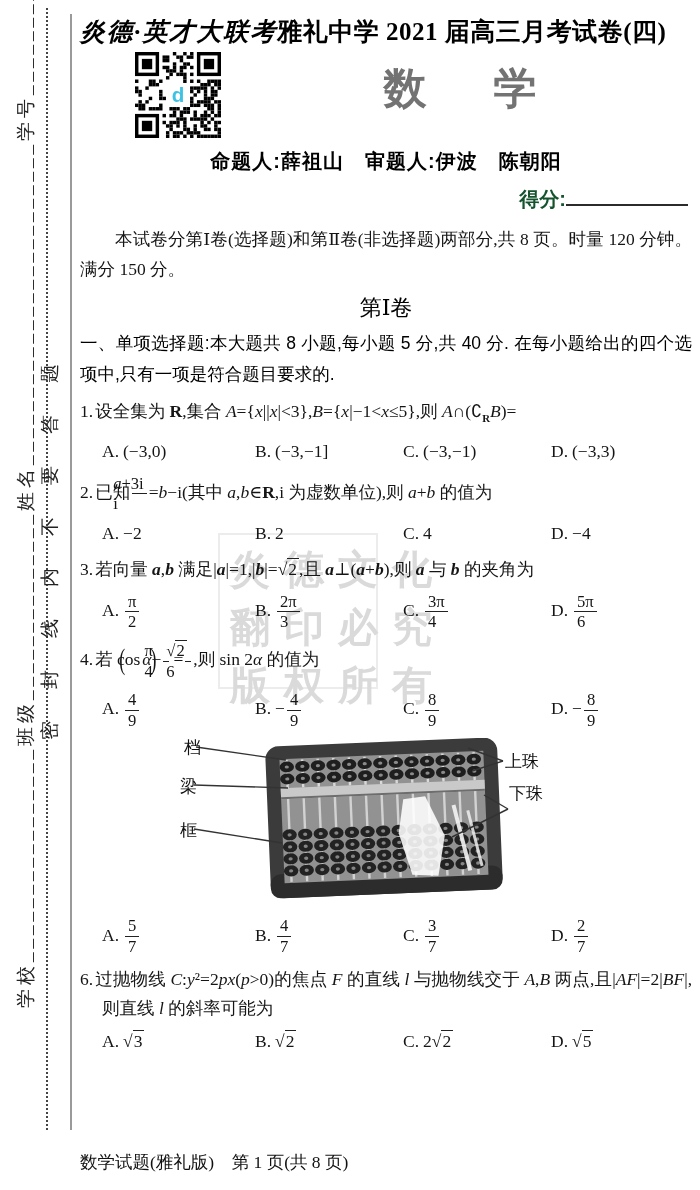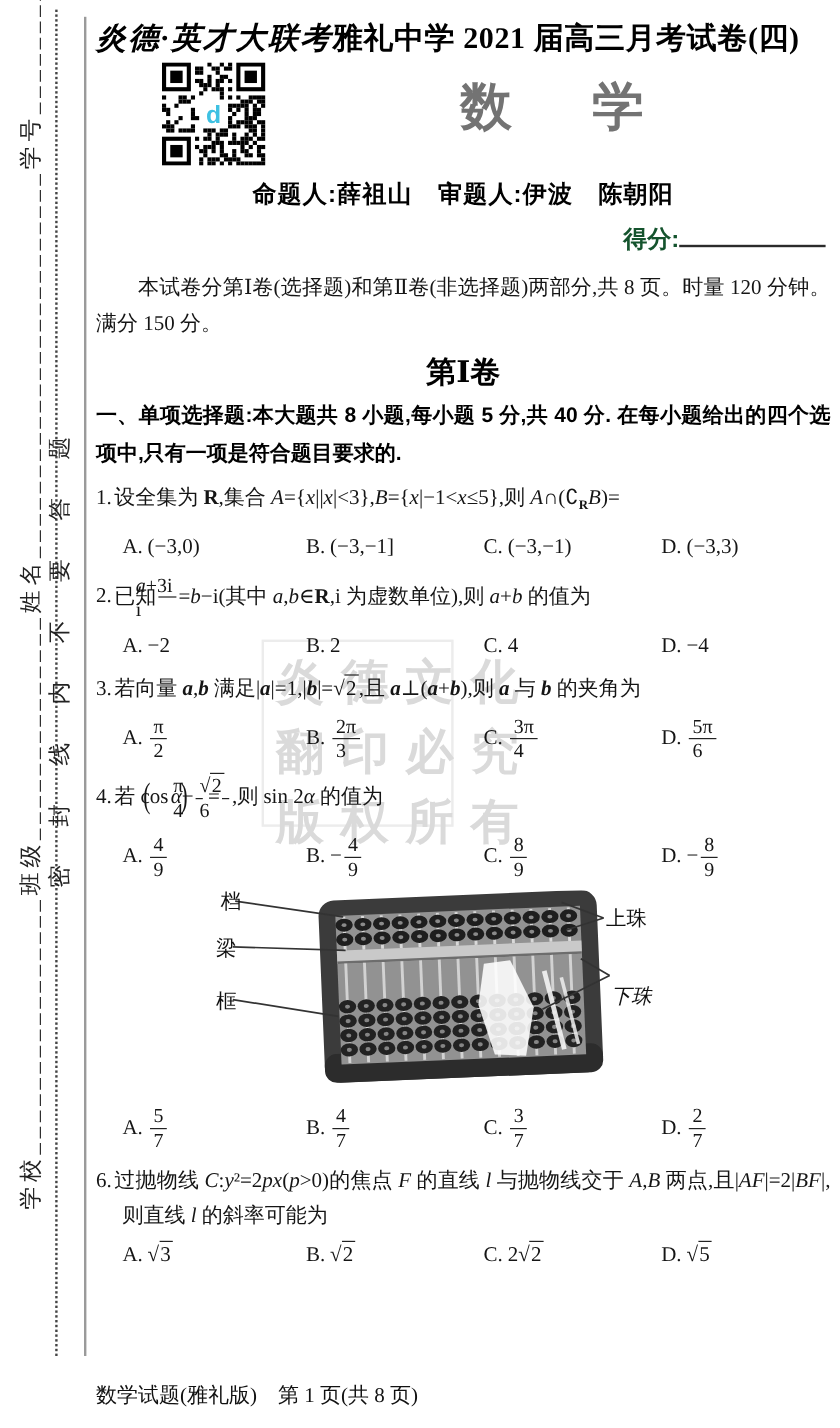--- a/index.html
+++ b/index.html
@@ -43,23 +43,23 @@
     font-weight:bold;font-size:43px;letter-spacing:12px;color:#737373;}
   .authors{text-align:center;font-family:"Liberation Sans","DejaVu Sans",sans-serif;
     font-weight:bold;font-size:20px;margin-top:0;letter-spacing:1px;color:#000;}
   .score-row{margin-top:9px;text-align:right;padding-right:4px;
     font-family:"Liberation Sans","DejaVu Sans",sans-serif;
     font-weight:bold;font-size:20px;color:#14532d;}
   .score-line{display:inline-block;width:122px;height:20px;
     border-bottom:2px solid #2b2b2b;}
   .intro{font-size:17.5px;line-height:30px;text-indent:2em;margin-top:11px;
     text-align:justify;}
-  .part-title{text-align:center;font-size:25px;font-weight:bold;margin:9px 0 5px;color:#000;}
+  .part-title{text-align:center;font-size:22px;font-weight:normal;margin:9px 0 5px;color:#000;}
   .section-head{font-family:"Liberation Sans","DejaVu Sans",sans-serif;
-    font-weight:bold;font-size:17.5px;line-height:31px;text-align:justify;color:#000;}
+    font-weight:normal;font-size:17.5px;line-height:31px;text-align:justify;color:#000;}
   
   .q{font-size:17.5px;}
   .stem{line-height:29px;padding-left:22px;text-indent:-22px;margin-top:7px;
     text-align:justify;}
   .qnum{padding-right:2px;}
   .opts{display:grid;grid-template-columns:153px 148px 148px 1fr;
     padding-left:22px;margin:4px 0 5px;line-height:29px;align-items:center;}
   .opts.tall{margin:7px 0 7px;}
   .olabel{padding-right:4px;}
   .mi{font-style:italic;}
@@ -74,21 +74,21 @@
   .rc{border-top:1.4px solid #222;padding:0 2px 0 1px;}
   .bp{display:inline-block;transform:scaleY(1.65);font-size:1.02em;padding:0 1px;}
   
   .fig{position:relative;height:170px;margin:3px 0 2px;}
   .fig svg{position:absolute;left:88px;top:0;}
   .flabel{position:absolute;font-size:17px;color:#111;white-space:nowrap;}
   .fl-dang{left:104px;top:-2px;}
   .fl-liang{left:100px;top:37px;}
   .fl-kuang{left:100px;top:81px;}
   .fl-up{left:425px;top:12px;}
-  .fl-down{left:429px;top:77px;font-style:italic;}
+  .fl-down{left:429px;top:44px;}
   
   .footer{position:absolute;left:80px;top:1150px;width:612px;
     font-size:17.5px;z-index:3;color:#111;}
 </style>
 </head>
 <body>
 
 <div class="wm-box"></div>
 <div class="wm-text">
   <div>炎德文化</div>

